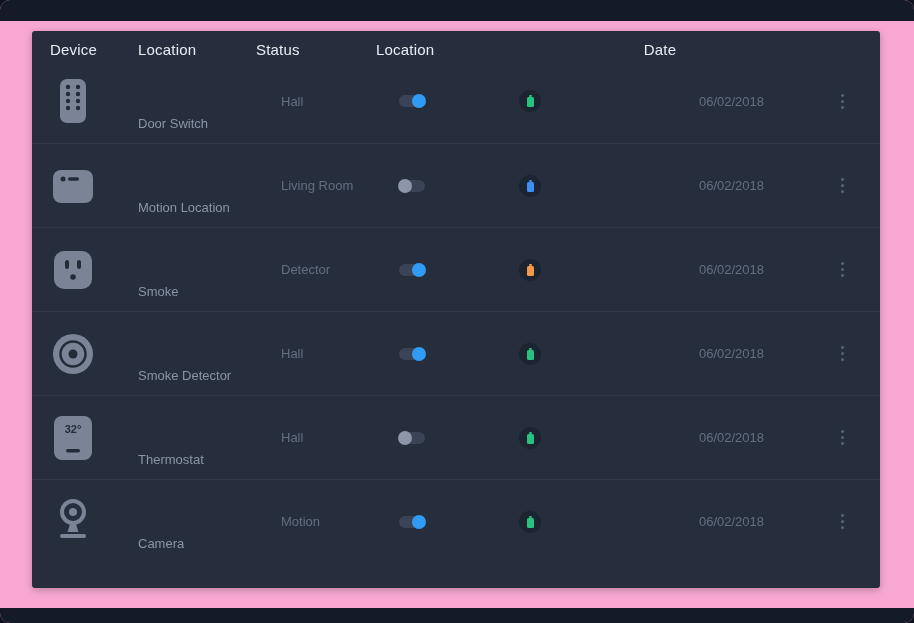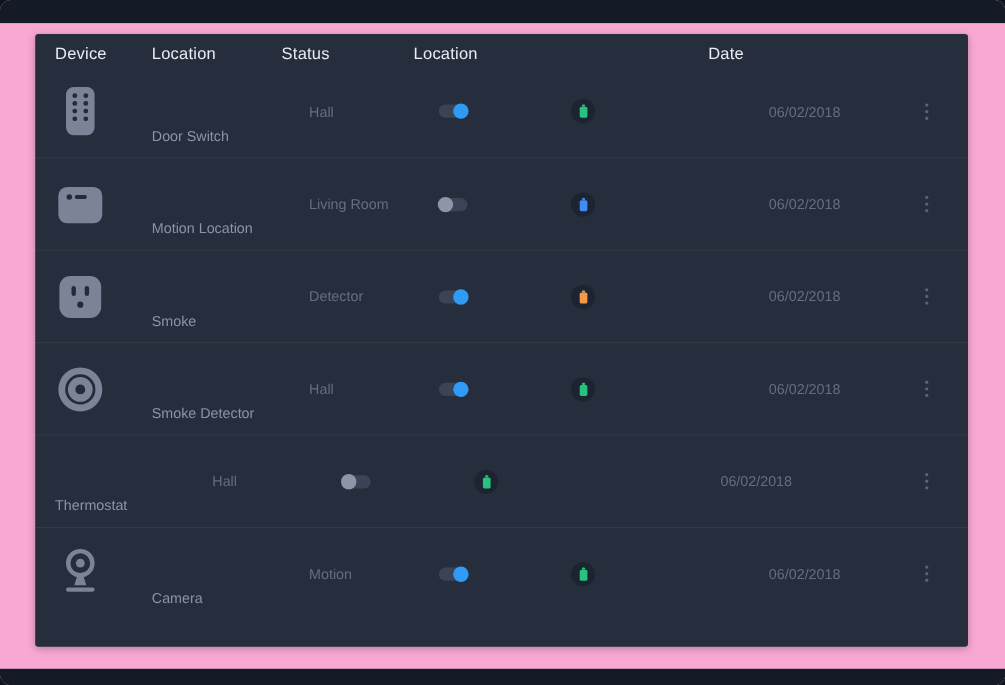--- a/index.html
+++ b/index.html
@@ -214,20 +214,27 @@
       </div>
       <div class="col col-date cell-muted">06/02/2018</div>
       <div class="col col-menu">
           <div class="kebab">
             <div class="kebab-dot"></div>
           </div>
         </div>
     </div>
 
     <div class="row">
+      <div class="col col-device">
+        <svg class="dev-icon" width="44" height="48" viewBox="0 0 44 48">
+          <rect x="3" y="2" width="38" height="44" rx="8" fill="#7a8496"></rect>
+          <text x="22" y="19" text-anchor="middle" font-family="Liberation Sans, sans-serif" font-size="11" font-weight="bold" fill="#232b39">32°</text>
+          <rect x="15" y="35" width="14" height="3.5" rx="1.75" fill="#232b39"></rect>
+        </svg>
+      </div>
       <div class="col col-name cell-name">Thermostat</div>
       <div class="col col-location cell-muted">Hall</div>
       <div class="col col-status">
         <div class="toggle" data-state="off">
             <div class="thumb"></div>
           </div>
       </div>
       <div class="col col-battery">
         <div class="battery" data-color="green">
             <div class="batt"></div>

